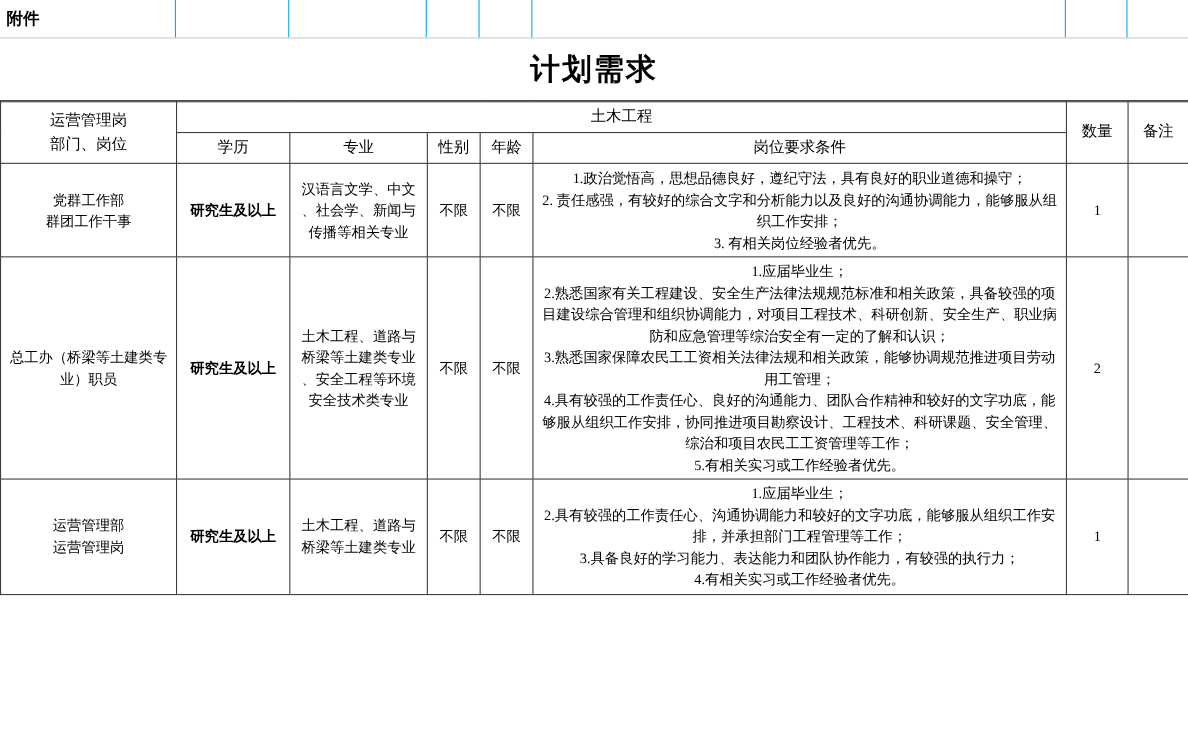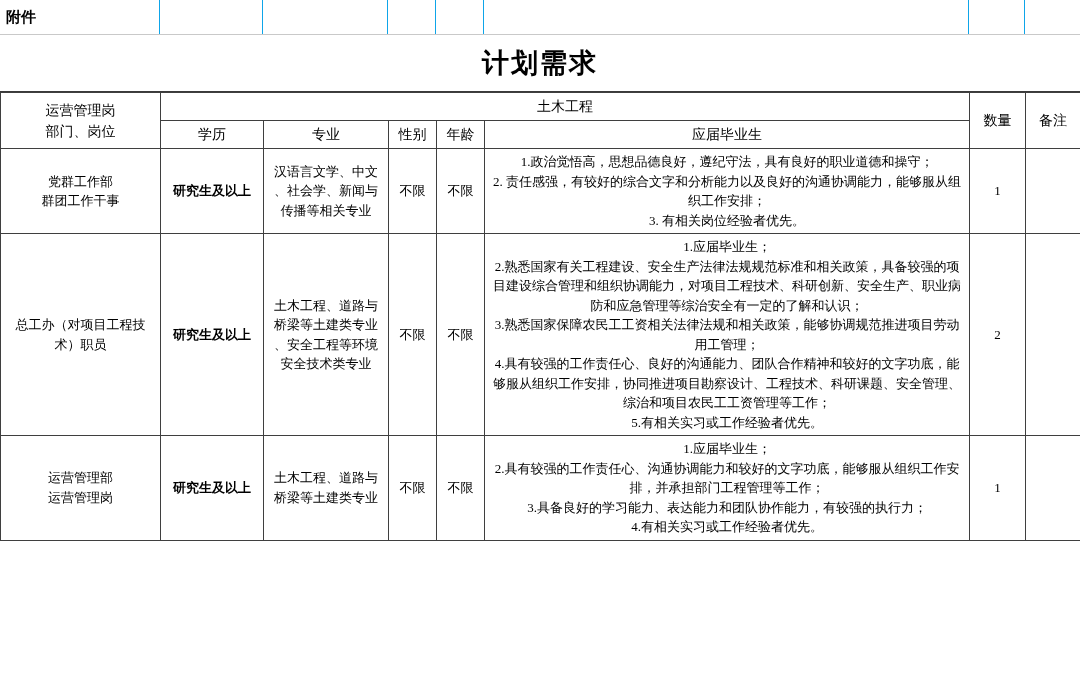--- a/index.html
+++ b/index.html
@@ -157,41 +157,41 @@
 部门、岗位</th>
         <th colspan="5" class="head-main">土木工程</th>
         <th rowspan="2" class="head-main">数量</th>
         <th rowspan="2" class="head-main">备注</th>
       </tr>
       <tr>
         <th>学历</th>
         <th>专业</th>
         <th>性别</th>
         <th>年龄</th>
-        <th>应届毕业生</th>
+        <th>岗位要求条件</th>
       </tr>
     </thead>
     <tbody>
       <tr>
         <td class="cell-dept nowrap-line">党群工作部
 群团工作干事</td>
         <td class="cell-edu">研究生及以上</td>
         <td class="cell-major nowrap-line">汉语言文学、中文
 、社会学、新闻与
 传播等相关专业</td>
         <td class="cell-small">不限</td>
         <td class="cell-small">不限</td>
         <td class="cell-req nowrap-line">1.政治觉悟高，思想品德良好，遵纪守法，具有良好的职业道德和操守；
 2. 责任感强，有较好的综合文字和分析能力以及良好的沟通协调能力，能够服从组织工作安排；
 3. 有相关岗位经验者优先。</td>
         <td class="cell-small">1</td>
         <td class="cell-small"></td>
       </tr>
       <tr>
-        <td class="cell-dept">总工办（对项目工程技术）职员</td>
+        <td class="cell-dept">总工办（桥梁等土建类专业）职员</td>
         <td class="cell-edu">研究生及以上</td>
         <td class="cell-major nowrap-line">土木工程、道路与
 桥梁等土建类专业
 、安全工程等环境
 安全技术类专业</td>
         <td class="cell-small">不限</td>
         <td class="cell-small">不限</td>
         <td class="cell-req nowrap-line">1.应届毕业生；
 2.熟悉国家有关工程建设、安全生产法律法规规范标准和相关政策，具备较强的项目建设综合管理和组织协调能力，对项目工程技术、科研创新、安全生产、职业病防和应急管理等综治安全有一定的了解和认识；
 3.熟悉国家保障农民工工资相关法律法规和相关政策，能够协调规范推进项目劳动用工管理；

